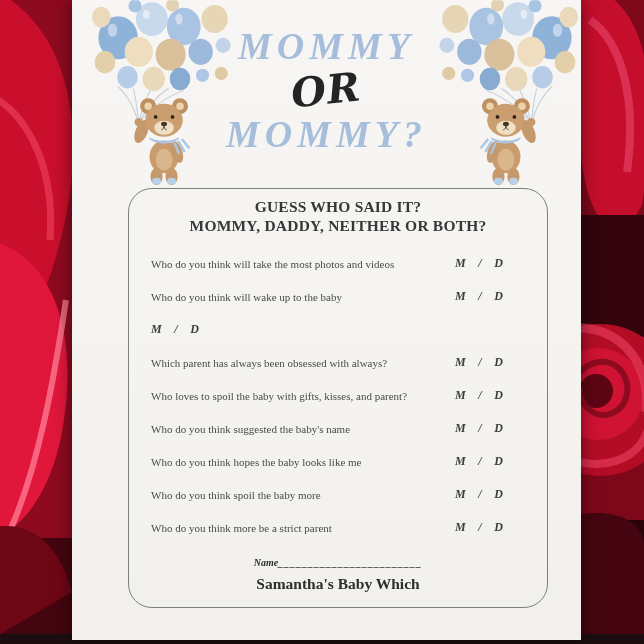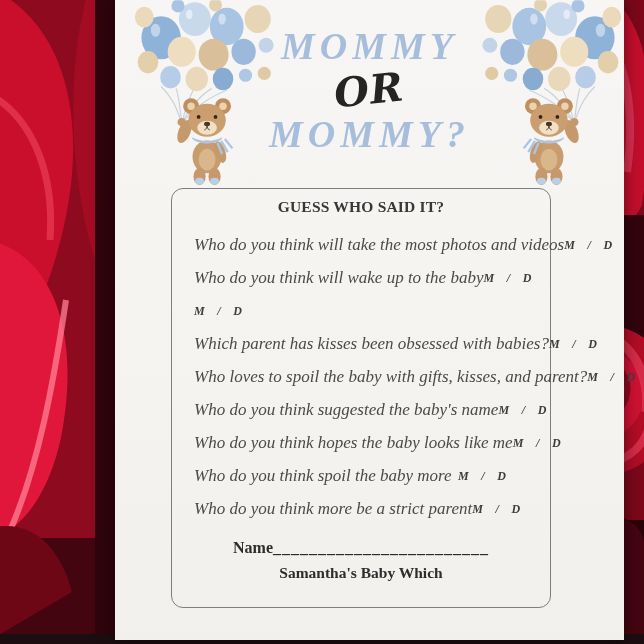--- a/index.html
+++ b/index.html
@@ -7,51 +7,50 @@
     width:644px;height:644px;overflow:hidden;position:relative;
     background:#2c040b;
     font-family:"Liberation Serif", serif;
   }
   .bg-svg{position:absolute;left:0;top:0;z-index:0;}
   
   .card{
     position:absolute;left:72px;top:0;width:509px;height:640px;z-index:2;
     background:linear-gradient(180deg,#f7f6f4 0%,#f4f3f0 60%,#f1f0ed 100%);
     box-shadow:0 0 16px rgba(0,0,0,.5);
-    margin-left:43px;
   }
   
   .title-block{position:absolute;left:0;top:24px;width:100%;text-align:center;z-index:3;}
   .title-main{
     font-size:38px;line-height:44px;font-style:italic;font-weight:bold;
     letter-spacing:5px;color:#a6bedb;
   }
   .title-or{
     font-size:40px;line-height:44px;font-style:italic;font-weight:bold;
     color:#242424;display:inline-block;transform:rotate(-6deg);
     font-family:"DejaVu Serif", serif;letter-spacing:1px;
   }
   
   .bear{position:absolute;top:0;width:150px;height:188px;z-index:2;}
   .bear.left{left:18px;}
   .bear.right{right:1px;transform:scaleX(-1);}
   
   .quiz-box{
-    position:absolute;left:56px;top:188px;width:380px;height:420px;
-    border:1.5px solid #7e7e7e;border-radius:12px;box-sizing:border-box;
+    position:absolute;left:56px;top:188px;width:420px;height:420px;
+    border:1.5px solid #7e7e7e;border-radius:24px;box-sizing:border-box;
   }
   .quiz-heading{margin-top:9px;text-align:center;font-weight:bold;
     font-size:15.5px;line-height:18.5px;color:#373737;letter-spacing:.2px;}
   .question-list{margin-top:12px;}
   .q-row{height:33px;display:flex;align-items:center;justify-content:space-between;
     padding:0 44px 0 22px;}
-  .q-text{font-style:italic;font-size:17px;color:#4a4a4a;white-space:nowrap;}
+  .q-text{font-size:11px;color:#4a4a4a;white-space:nowrap;}
   .q-opts{display:flex;justify-content:space-between;width:48px;flex:none;
     font-style:italic;font-weight:bold;font-size:12px;color:#3d3d3d;}
-  .name-row{margin-top:13px;text-align:center;font-weight:bold;font-size:16px;color:#2d2d2d;}
+  .name-row{margin-top:13px;text-align:center;font-weight:bold;font-size:10px;color:#2d2d2d;font-style:italic;}
   .name-blank{letter-spacing:1px;}
   .shower-footer{margin-top:7px;text-align:center;font-weight:bold;font-size:15.5px;color:#2d2d2d;}
   .hidden-defs{position:absolute;width:0;height:0;overflow:hidden;}
 </style>
 </head>
 <body>
 
 <svg class="bg-svg" width="644" height="644" viewBox="0 0 644 644">
   <rect width="644" height="644" fill="#30040c"></rect>
 
@@ -148,20 +147,21 @@
 
   <div class="title-block">
     <div class="title-main">MOMMY</div>
     <div><span class="title-or">OR</span></div>
     <div class="title-main">MOMMY?</div>
   </div>
 
   <div class="quiz-box">
     <div class="quiz-heading">
       <div>GUESS WHO SAID IT?</div>
+      <div>MOMMY, DADDY, NEITHER OR BOTH?</div>
     </div>
 
     <div class="question-list">
   <div class="q-row">
     <span class="q-text">Who do you think will take the most photos and videos</span>
     <span class="q-opts">
       <span>M</span>
       <span>/</span>
       <span>D</span>
     </span>
@@ -178,21 +178,21 @@
 
   <div class="q-row">
     <span class="q-opts">
       <span>M</span>
       <span>/</span>
       <span>D</span>
     </span>
   </div>
 
   <div class="q-row">
-    <span class="q-text">Which parent has kisses been obsessed with babies?</span>
+    <span class="q-text">Which parent has always been obsessed with always?</span>
     <span class="q-opts">
       <span>M</span>
       <span>/</span>
       <span>D</span>
     </span>
   </div>
 
   <div class="q-row">
     <span class="q-text">Who loves to spoil the baby with gifts, kisses, and parent?</span>
     <span class="q-opts">

